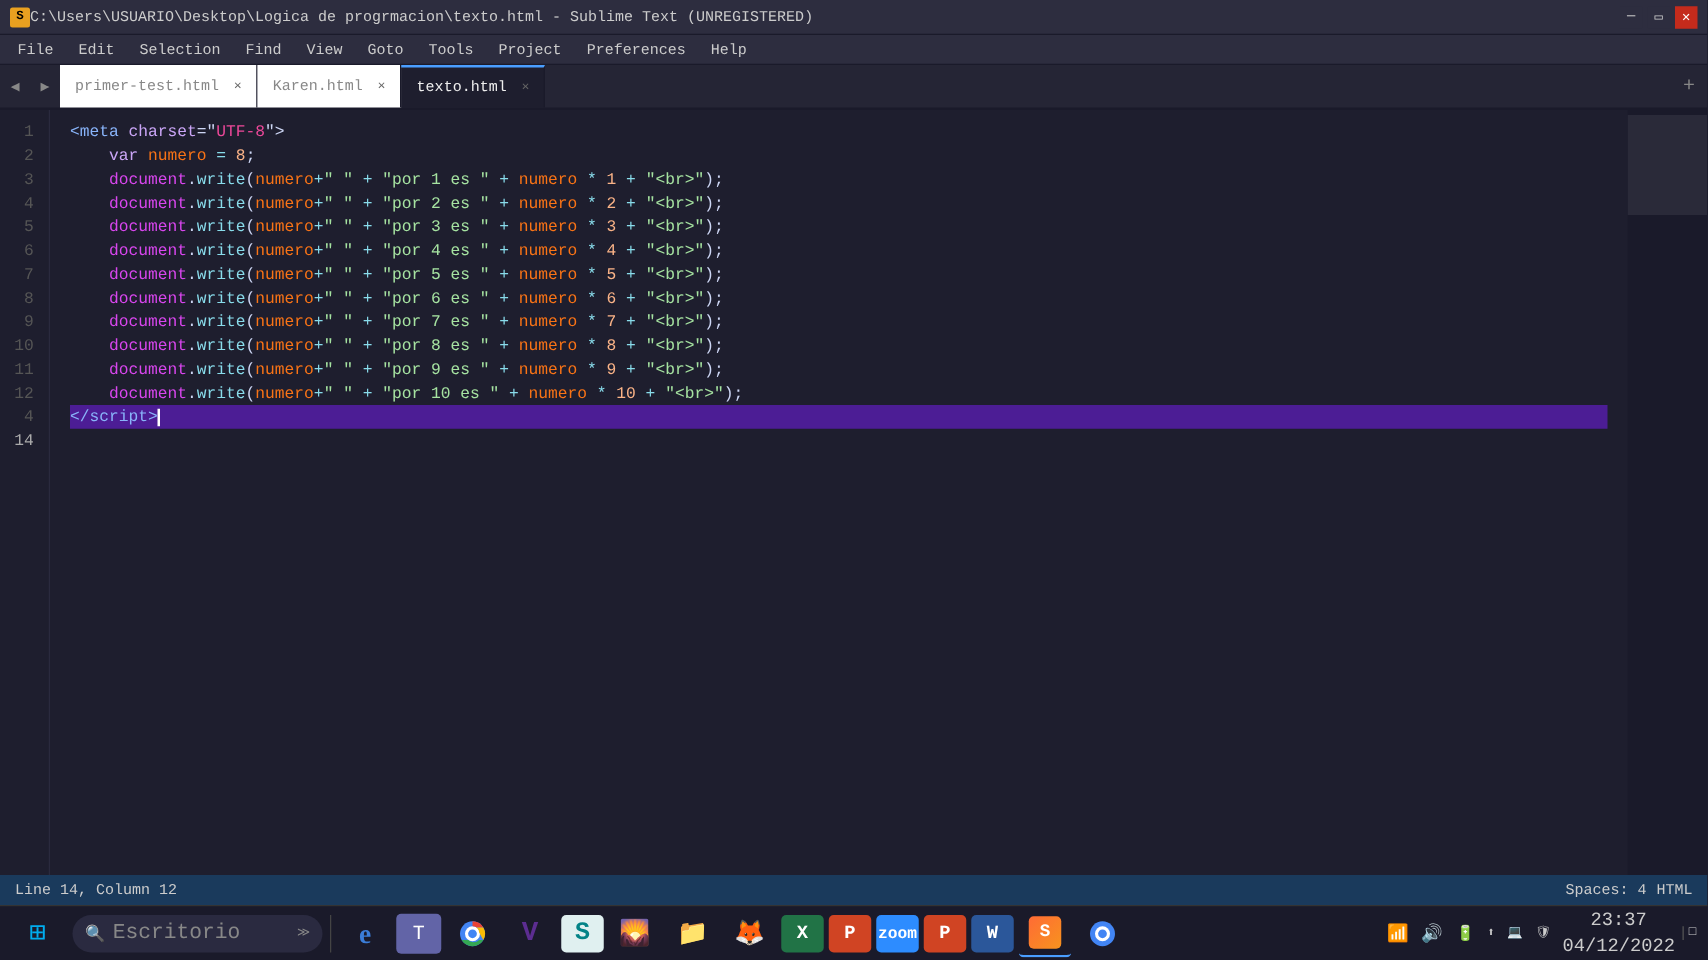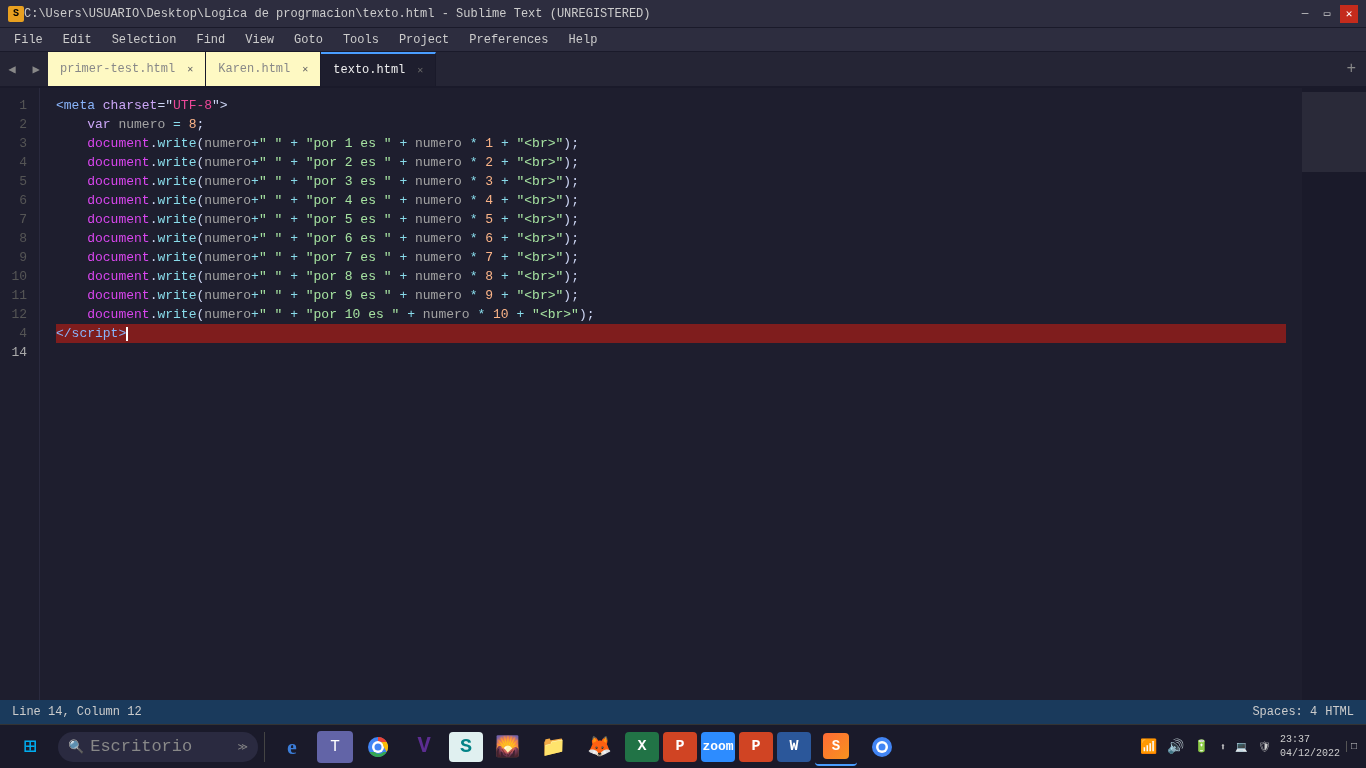--- a/index.html
+++ b/index.html
@@ -53,21 +53,21 @@
     .nav-arrow { width: 24px; display: flex; align-items: center; justify-content: center; color: #888; cursor: pointer; font-size: 12px; }
     .tab {
       display: flex;
       align-items: center;
       padding: 0 12px;
       gap: 8px;
       font-size: 12px;
       color: #888;
       cursor: pointer;
       border-right: 1px solid #1a1a2a;
-      background: #fef9c3;
+      background: #ffffff;
       min-width: 100px;
     }
     .tab.active {
       background: #1e1e2e;
       color: #eee;
       border-top: 2px solid #4a9eff;
     }
     .tab-close { color: #666; font-size: 10px; margin-left: 4px; cursor: pointer; }
     #new-tab-btn { margin-left: auto; padding: 0 10px; color: #888; font-size: 16px; cursor: pointer; display: flex; align-items: center; }
 
@@ -98,21 +98,21 @@
       padding: 8px 16px;
       line-height: 19px;
       font-size: 13px;
       overflow: auto;
       background: #1e1e2e;
       position: relative;
     }
 
     
     .code-line { white-space: pre; display: block; }
-    .code-line.active-line { background: #7f1d1d; }
+    .code-line.active-line { background: #4c1d95; }
 
     
     #minimap {
       width: 64px;
       background: #1a1a2a;
       position: relative;
       overflow: hidden;
     }
     #minimap-viewport {
       position: absolute;
@@ -121,21 +121,21 @@
       right: 0;
       height: 80px;
       background: rgba(255,255,255,0.07);
     }
 
     
     .tag { color: #89b4fa; }
     .attr { color: #cba6f7; }
     .attr-val { color: #ec4899; text-align: center; }
     .keyword { color: #cba6f7; }
-    .var-name { color: #a3a3a3; }
+    .var-name { color: #f97316; }
     .number { color: #fab387; }
     .string { color: #a6e3a1; }
     .method { color: #89dceb; }
     .obj { color: #d946ef; }
     .punct { color: #cdd6f4; }
     .op { color: #89dceb; }
 
     
     #status-bar {
       background: #1a3a5c;
@@ -185,21 +185,21 @@
     .sublime-icon {
       width: 26px; height: 26px; background: linear-gradient(135deg, #ff6b35, #f7931e);
       border-radius: 4px; display: flex; align-items: center; justify-content: center; font-size: 14px; color: #fff; font-weight: bold;
     }
     .edge-icon { color: #3b7dd8; }
     .chrome-icon { color: #4285f4; }
     .teams-icon { color: #6264a7; }
     .firefox-icon { color: #ff7139; }
     .excel-icon { color: #217346; }
 
-    #clock { text-align: left; font-size: 10px; line-height: 1.4; }
+    #clock { text-align: center; font-size: 15px; line-height: 1.4; }
     #notification-area { display: flex; align-items: center; gap: 4px; }
 
     
     .cursor { display: inline-block; width: 2px; height: 14px; background: #fff; vertical-align: middle; animation: blink 1s step-end infinite; }
     @keyframes blink { 0%, 100% { opacity: 1; } 50% { opacity: 0; } }
   </style>
 </head>
 <body>
 
 <div id="title-bar">

